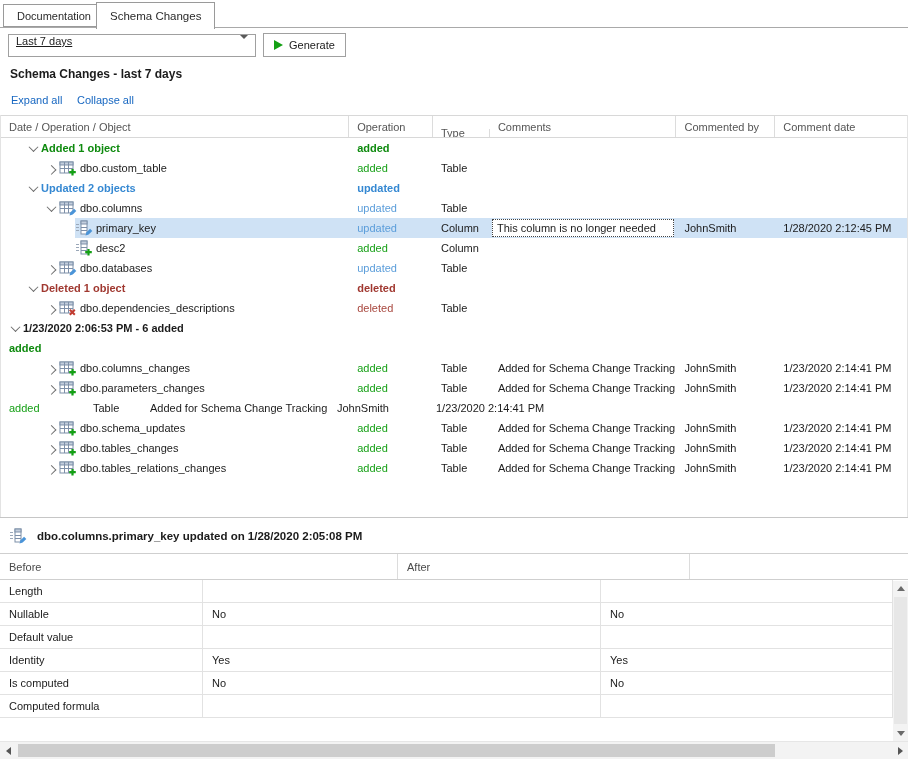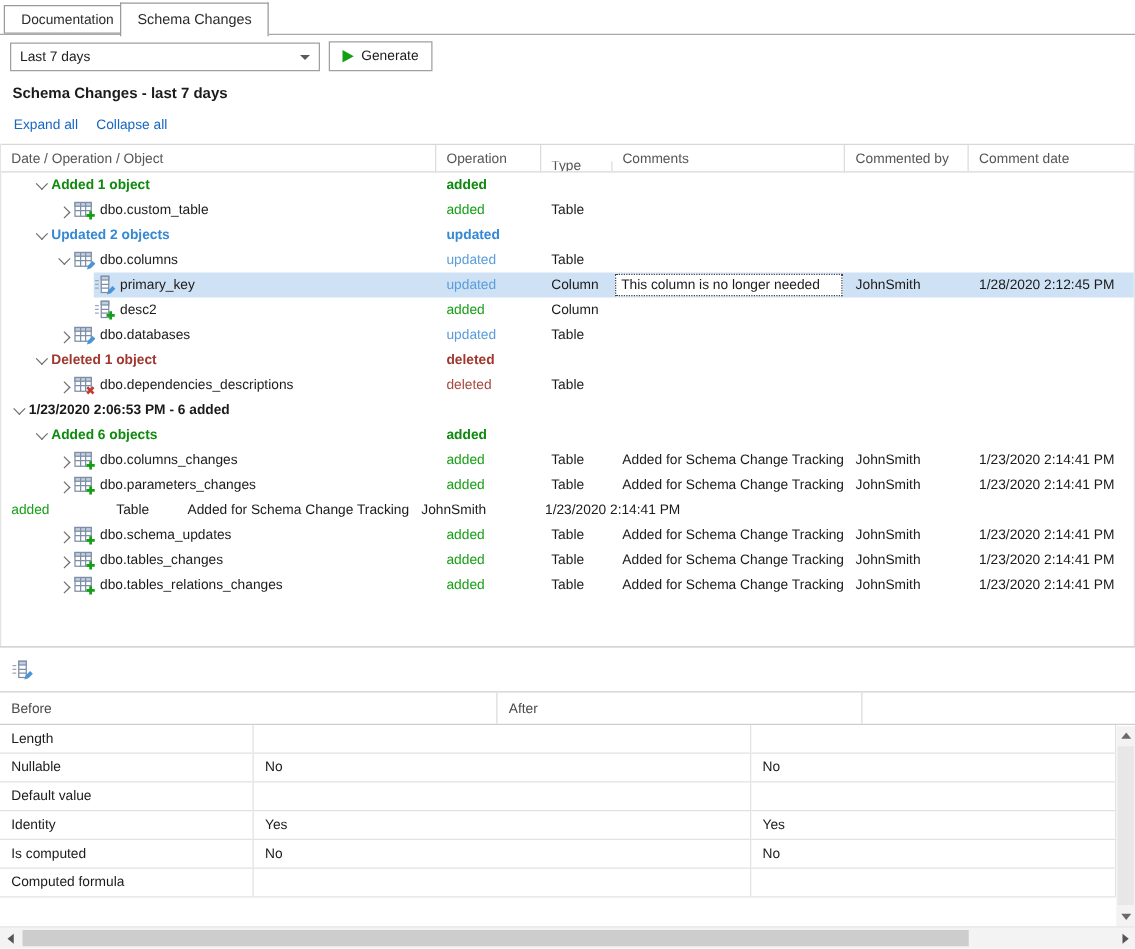--- a/index.html
+++ b/index.html
@@ -10,21 +10,21 @@
   .tabbar{position:absolute;top:0;left:0;width:908px;height:28px;}
   .tabbar-line{position:absolute;top:27px;left:0;width:908px;height:1px;background:#a9a9a9;}
   .tab{position:absolute;top:4px;height:23px;background:#fff;border:1px solid #9a9a9a;
        display:flex;align-items:center;padding:0 13px;color:#2b2b2b;cursor:default;box-sizing:border-box;}
   .tab-doc{left:3px;}
   .tab-active{top:2px;height:27px;z-index:3;border-bottom:none;font-size:11.5px;}
   .tab-schema{left:96px;}
 
   
   .dropdown{position:absolute;left:8px;top:34px;width:248px;height:23px;border:1px solid #a0a0a0;
-            background:#fff;display:flex;align-items:center;padding:0 7px;box-sizing:border-box;}
+            background:#fff;display:flex;padding:0 7px;box-sizing:border-box;text-decoration:underline;}
   .dropdown-caret{margin-left:auto;width:0;height:0;border-left:4px solid transparent;
             border-right:4px solid transparent;border-top:4px solid #5a5a5a;}
   .generate-btn{position:absolute;left:263px;top:33px;height:24px;padding:0 10px;border:1px solid #a0a0a0;
             background:#fff;display:flex;align-items:center;gap:6px;box-sizing:border-box;}
   .play-icon{width:0;height:0;border-top:5px solid transparent;border-bottom:5px solid transparent;
             border-left:9px solid #14A014;}
 
   .page-title{position:absolute;left:10px;top:67px;font-weight:bold;font-size:12px;color:#1b1b1b;}
   .link{position:absolute;top:94px;color:#1767C1;cursor:pointer;}
   .link-expand{left:11px;}
@@ -343,27 +343,20 @@
             </span>
             <span class="tree-label bold">1/23/2020 2:06:53 PM - 6 added</span>
           </div>
           <div class="cell" style="width: 84px;"></div>
           <div class="cell" style="width: 57px;"></div>
           <div class="cell" style="width: 187px;"></div>
           <div class="cell" style="width: 99px;"></div>
           <div class="cell" style="width: 132px;"></div>
         </div>
         <div class="row">
-          <div class="cell cell-tree" style="width: 349px;">
-            <span style="display: inline-block; width: 24px; flex: 0 0 24px;"></span>
-            <span class="chev-box">
-              <span class="chev chev-expanded"></span>
-            </span>
-            <span class="tree-label lbl-added">Added 6 objects</span>
-          </div>
           <div class="cell" style="width: 84px;">
             <span class="gop-added">added</span>
           </div>
           <div class="cell" style="width: 57px;"></div>
           <div class="cell" style="width: 187px;"></div>
           <div class="cell" style="width: 99px;"></div>
           <div class="cell" style="width: 132px;"></div>
         </div>
         <div class="row">
           <div class="cell cell-tree" style="width: 349px;">
@@ -514,20 +507,21 @@
           <line x1="1" y1="4.5" x2="4" y2="4.5" stroke="#9aa7b8"></line>
       <line x1="1" y1="7.5" x2="4" y2="7.5" stroke="#9aa7b8"></line>
       <line x1="1" y1="10.5" x2="4" y2="10.5" stroke="#9aa7b8"></line>
       <rect x="6" y="1" width="6" height="13" fill="#fff" stroke="#7d8fa8"></rect>
       <rect x="6" y="1" width="6" height="3" fill="#c3cedd" stroke="#7d8fa8"></rect>
       <line x1="6" y1="7.5" x2="12" y2="7.5" stroke="#7d8fa8"></line>
       <line x1="6" y1="10.5" x2="12" y2="10.5" stroke="#7d8fa8"></line>
           <path d="M10.5 15.5l1-3.2 3.6-3.6 2.2 2.2-3.6 3.6z" fill="#4A94D8"></path>
         </svg>
       </span>
+    <span>dbo.columns.primary_key updated on 1/28/2020 2:05:08 PM</span>
   </div>
   <div class="detail-table">
     <div class="d-header" id="detail-header">
         <div class="d-hcell" style="width: 398px;">Before</div>
         <div class="d-hcell" style="width: 292px;">After</div>
       </div>
     <div id="detail-body">
         <div class="d-row">
           <div class="d-cell" style="width: 203px;">Length</div>
           <div class="d-cell" style="width: 398px;"></div>

